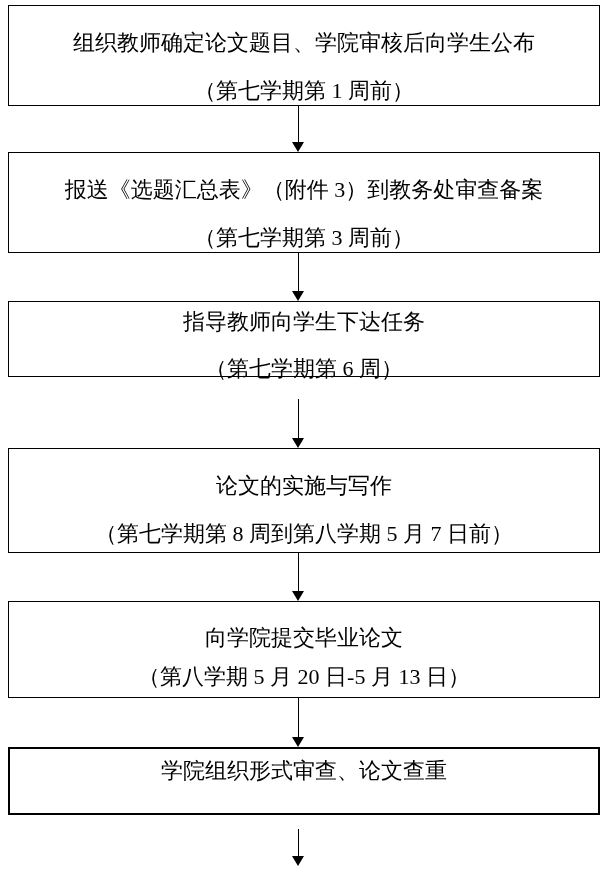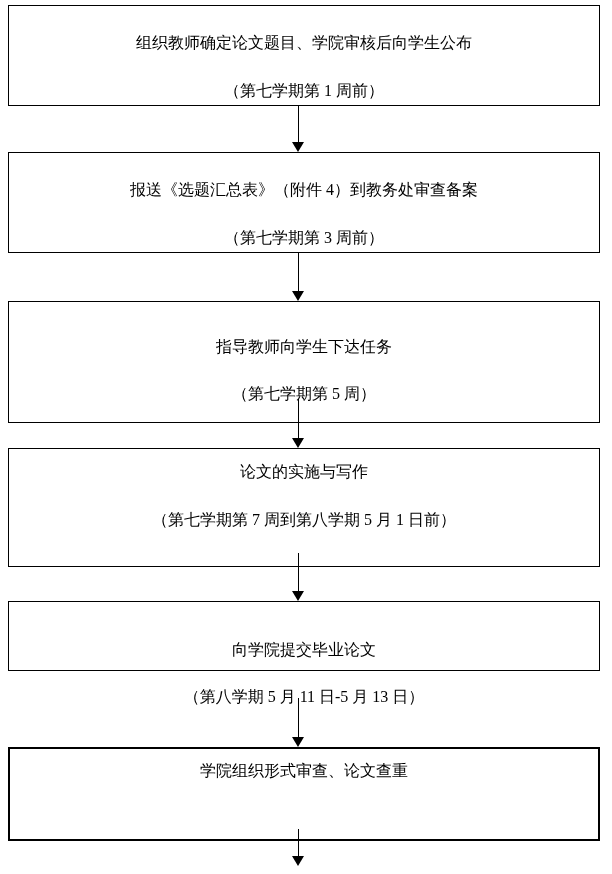--- a/index.html
+++ b/index.html
@@ -15,31 +15,31 @@
   .box {
     position: absolute;
     left: 8px;
     width: 592px;
     box-sizing: border-box;
     border: 1px solid #000000;
     background: #ffffff;
     display: flex;
     flex-direction: column;
     align-items: center;
-    font-size: 16px;
+    font-size: 22px;
     line-height: 20px;
     text-align: center;
   }
   .box .line { white-space: nowrap; }
   .b1 { top: 5px;   height: 101px; padding-top: 27px; row-gap: 28px; }
   .b2 { top: 152px; height: 101px; padding-top: 27px; row-gap: 28px; }
-  .b3 { top: 301px; height: 122px;  padding-top: 35px; row-gap: 27px; }
-  .b4 { top: 448px; height: 119px; padding-top: 13px; row-gap: 28px; }
-  .b5 { top: 601px; height: 70px;  padding-top: 38px; row-gap: 27px; }
-  .b6 { top: 747px; height: 94px;  border-width: 2px; padding-top: 12px; row-gap: 24px; }
+  .b3 { top: 301px; height: 76px;  padding-top: 10px; row-gap: 27px; }
+  .b4 { top: 448px; height: 105px; padding-top: 27px; row-gap: 28px; }
+  .b5 { top: 601px; height: 97px;  padding-top: 26px; row-gap: 19px; }
+  .b6 { top: 747px; height: 68px;  border-width: 2px; padding-top: 12px; row-gap: 24px; }
   .arrow { position: absolute; left: 292px; width: 13px; }
   .arrow-shaft {
     position: absolute; left: 5.5px; top: 0; bottom: 9px;
     width: 0; border-left: 1.5px solid #000000;
   }
   .arrow-head {
     position: absolute; left: 0; bottom: 0;
     width: 0; height: 0;
     border-left: 6.5px solid transparent;
     border-right: 6.5px solid transparent;
@@ -61,52 +61,52 @@
     <div class="line">组织教师确定论文题目、学院审核后向学生公布</div>
     <div class="line">（第七学期第 1 周前）</div>
   </div>
 
   <div class="arrow a1">
     <div class="arrow-shaft"></div>
     <div class="arrow-head"></div>
   </div>
 
   <div class="box b2">
-    <div class="line">报送《选题汇总表》（附件 4）到教务处审查备案</div>
+    <div class="line">报送《选题汇总表》（附件 3）到教务处审查备案</div>
     <div class="line">（第七学期第 3 周前）</div>
   </div>
 
   <div class="arrow a2">
     <div class="arrow-shaft"></div>
     <div class="arrow-head"></div>
   </div>
 
   <div class="box b3">
     <div class="line">指导教师向学生下达任务</div>
-    <div class="line">（第七学期第 5 周）</div>
+    <div class="line">（第七学期第 6 周）</div>
   </div>
 
   <div class="arrow a3">
     <div class="arrow-shaft"></div>
     <div class="arrow-head"></div>
   </div>
 
   <div class="box b4">
     <div class="line">论文的实施与写作</div>
-    <div class="line">（第七学期第 7 周到第八学期 5 月 1 日前）</div>
+    <div class="line">（第七学期第 8 周到第八学期 5 月 7 日前）</div>
   </div>
 
   <div class="arrow a4">
     <div class="arrow-shaft"></div>
     <div class="arrow-head"></div>
   </div>
 
   <div class="box b5">
     <div class="line">向学院提交毕业论文</div>
-    <div class="line">（第八学期 5 月 11 日-5 月 13 日）</div>
+    <div class="line">（第八学期 5 月 20 日-5 月 13 日）</div>
   </div>
 
   <div class="arrow a5">
     <div class="arrow-shaft"></div>
     <div class="arrow-head"></div>
   </div>
 
   <div class="box b6">
     <div class="line">学院组织形式审查、论文查重</div>
   </div>

